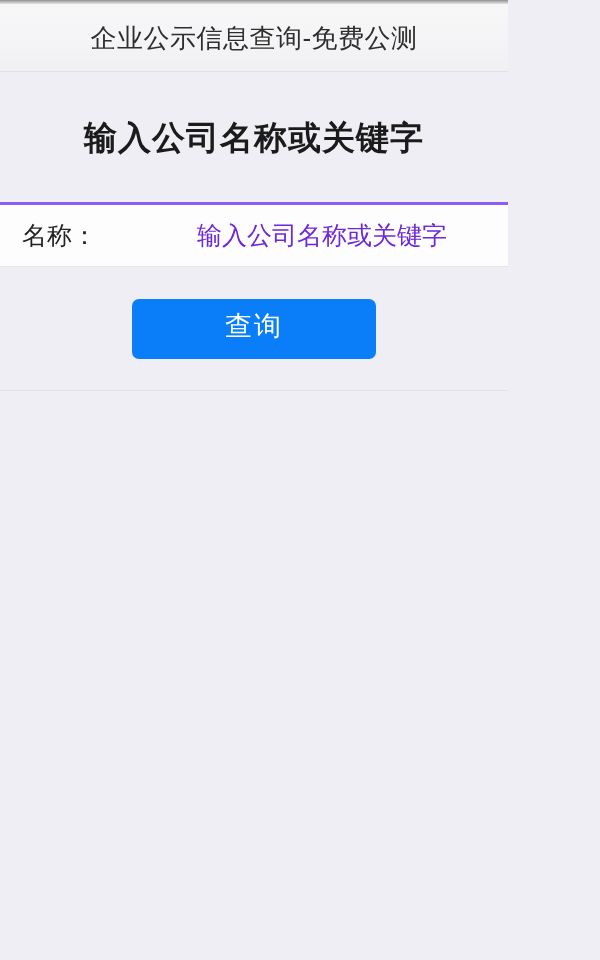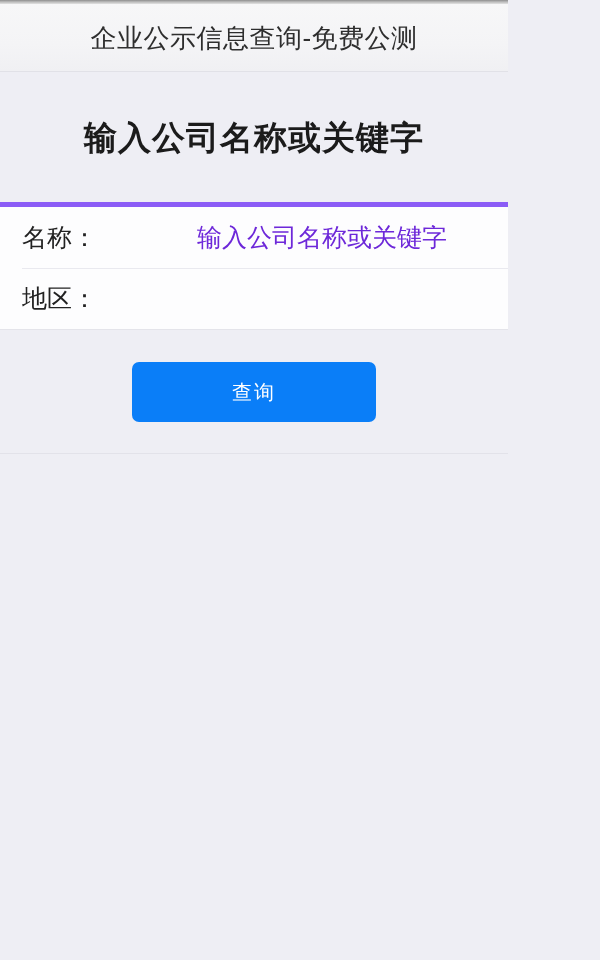--- a/index.html
+++ b/index.html
@@ -67,21 +67,21 @@
     color: #1b1b1b;
     letter-spacing: 1px;
     line-height: 1;
     white-space: nowrap;
   }
 
   
   .form-card {
     flex: 0 0 auto;
     background: #fdfdfe;
-    border-top: 5px solid #8b5cf6;
+    border-top: 3px solid #8b5cf6;
     border-bottom: 1px solid #e4e4ea;
   }
 
   .form-row {
     height: 61px;
     display: flex;
     align-items: center;
     padding: 0 22px;
     position: relative;
   }
@@ -129,22 +129,22 @@
     border-bottom: 1px solid #e2e2e9;
   }
 
   .submit-button {
     width: 244px;
     height: 60px;
     border: none;
     border-radius: 7px;
     background: #0a7ef8;
     color: #ffffff;
-    font-family: Liberation Serif, serif;
-    font-size: 20px;
+    font-family: Liberation Mono, monospace;
+    font-size: 27px;
     letter-spacing: 2px;
     line-height: 1;
     cursor: pointer;
     display: flex;
     align-items: center;
     justify-content: center;
   }
 
   
   .results-area {
@@ -168,24 +168,20 @@
     <h1 class="heading-text">输入公司名称或关键字</h1>
   </div>
 
   <div class="form-card">
 
     <div class="form-row">
       <div class="row-label">名称：</div>
       <div class="row-field is-placeholder">输入公司名称或关键字</div>
     </div>
 
-    <div class="form-row">
-      <div class="row-label">地区：</div>
-      <div class="row-field"></div>
-    </div>
 
   </div>
 
   <div class="action-area">
     <button class="submit-button">查询</button>
   </div>
 
   <div class="results-area"></div>
 
 </div>

